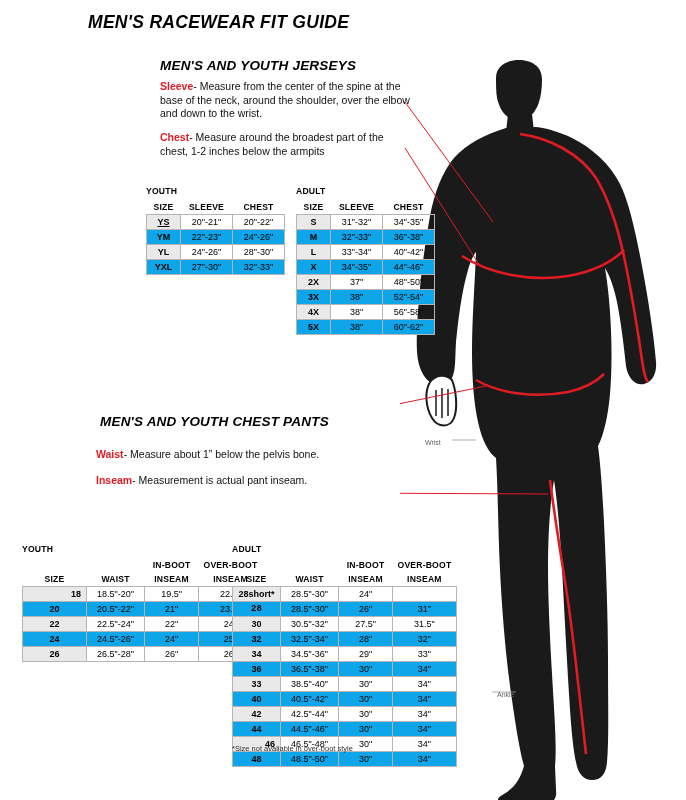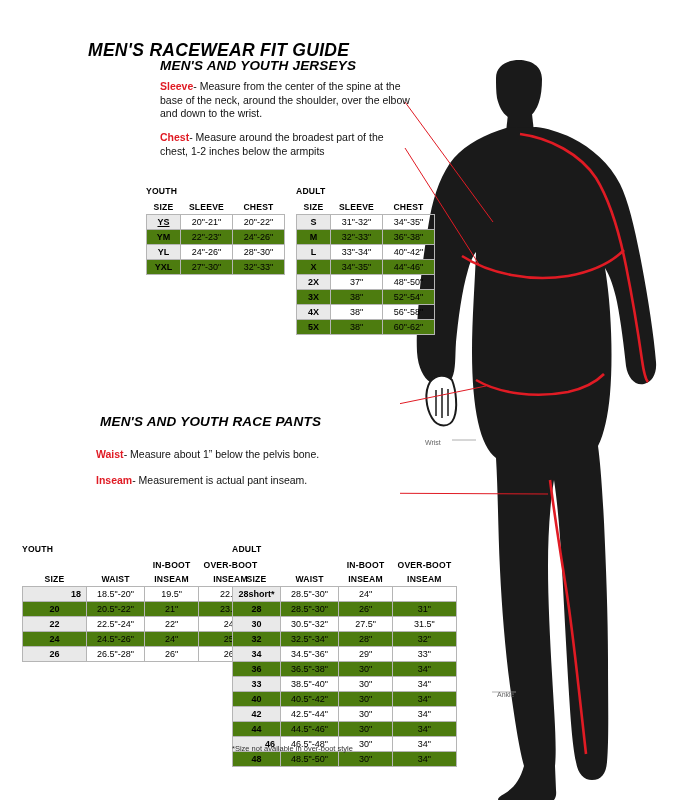--- a/index.html
+++ b/index.html
@@ -18,21 +18,21 @@
   .page {
     position: relative;
     width: 686px;
     height: 800px;
   }
 
   
   .main-title {
     position: absolute;
     left: 88px;
-    top: 40px;
+    top: 12px;
     font-size: 17.5px;
     font-weight: bold;
     font-style: italic;
     letter-spacing: 0.3px;
   }
 
   .section-title {
     position: absolute;
     font-size: 13.5px;
     font-weight: bold;
@@ -79,21 +79,21 @@
     letter-spacing: 0.2px;
     padding-bottom: 2px;
     text-align: center;
   }
   table.size-table td.size-col {
     font-weight: bold;
     background: #e9e9e9;
     text-align: center;
   }
   table.size-table tr.shade td {
-    background: #4d7c0f;
+    background: #0ea5e9;
   }
   .grouplabel {
     position: absolute;
     font-size: 8.6px;
     font-weight: bold;
     letter-spacing: 0.2px;
   }
 
   #youth-jersey-table { left: 146px; top: 200px; }
   #youth-jersey-label { left: 146px; top: 186px; }
@@ -316,21 +316,21 @@
           <td style="width: 52px;">56"-58"</td>
         </tr>
         <tr class="shade">
           <td class="size-col" style="width: 34px;">5X</td>
           <td style="width: 52px;">38"</td>
           <td style="width: 52px;">60"-62"</td>
         </tr>
       </tbody>
   </table>
 
-  <div class="section-title" id="pants-title">MEN'S AND YOUTH RACE PANTS</div>
+  <div class="section-title" id="pants-title">MEN'S AND YOUTH CHEST PANTS</div>
 
   <div class="measure-block" id="waist-desc">
     <span class="key">Waist</span><span>- Measure about 1” below the pelvis bone.</span>
   </div>
 
   <div class="measure-block" id="inseam-desc">
     <span class="key">Inseam</span><span>- Measurement is actual pant inseam.</span>
   </div>
 
   <div class="grouplabel" id="youth-pants-label">YOUTH</div>
@@ -396,21 +396,21 @@
           <td style="width: 54px;">INSEAM</td>
           <td style="width: 58px;">INSEAM</td>
         </tr>
         <tr>
           <td class="size-col" style="width: 48px;">28short*</td>
           <td style="width: 58px;">28.5"-30"</td>
           <td style="width: 54px;">24"</td>
           <td style="width: 58px;"></td>
         </tr>
         <tr class="shade">
-          <td class="size-col" style="width: 48px;">28</td>
+          <td class="size-col" style="width: 48px; font-family: Liberation Mono, monospace;">28</td>
           <td style="width: 58px;">28.5"-30"</td>
           <td style="width: 54px;">26"</td>
           <td style="width: 58px;">31"</td>
         </tr>
         <tr>
           <td class="size-col" style="width: 48px;">30</td>
           <td style="width: 58px;">30.5"-32"</td>
           <td style="width: 54px;">27.5"</td>
           <td style="width: 58px;">31.5"</td>
         </tr>

